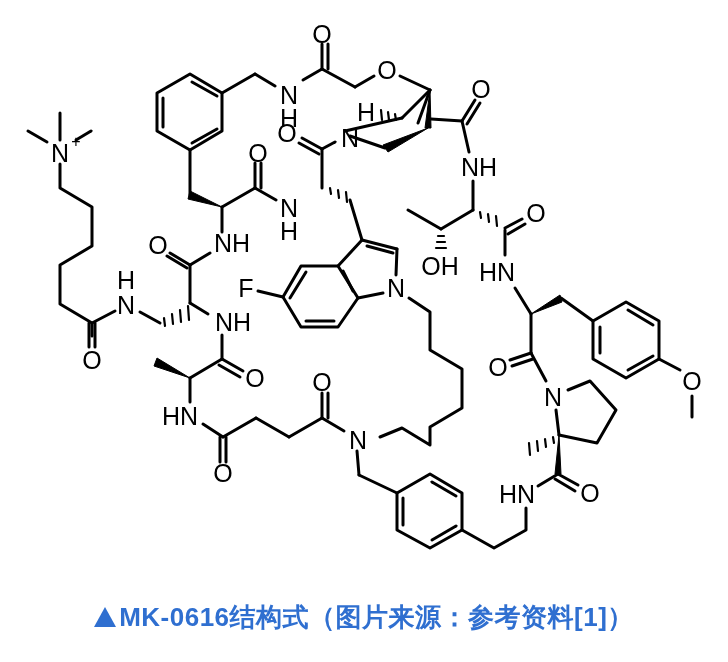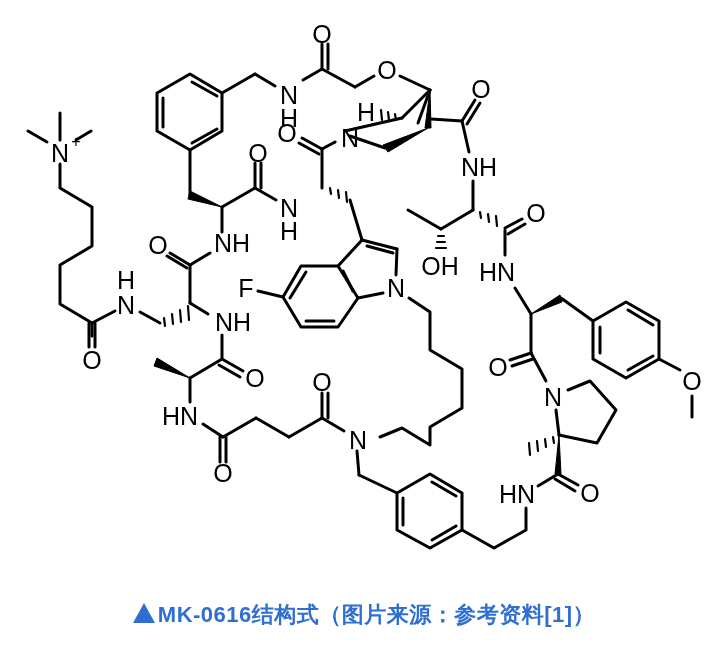--- a/index.html
+++ b/index.html
@@ -5,21 +5,21 @@
   html, body { margin: 0; padding: 0; background: #ffffff; }
   body { width: 728px; height: 662px; position: relative; overflow: hidden;
          font-family: "Liberation Sans", "DejaVu Sans", sans-serif; }
   #structure { position: absolute; left: 0; top: 0; width: 728px; height: 580px; }
   #structure line, #structure polyline, #structure polygon.ring { stroke: #000; stroke-width: 3; fill: none; stroke-linecap: round; stroke-linejoin: round; }
   #structure .wedge { fill: #000; stroke: #000; stroke-width: 1; }
   #structure .hash line { stroke-width: 2.2; }
   #structure text { font-family: "Liberation Sans", "DejaVu Sans", sans-serif; font-size: 25px; fill: #000; text-anchor: middle; dominant-baseline: central; }
   #structure text.sup { font-size: 16px; }
   .caption { position: absolute; left: 0; top: 600px; width: 728px; text-align: center;
-             color: #2f6fd0; font-size: 22px; font-weight: bold; letter-spacing: 0.5px;
+             color: #2f6fd0; font-size: 26px; font-weight: bold; letter-spacing: 0.5px;
              font-family: "Liberation Sans", "DejaVu Sans", sans-serif; }
   .caption .tri { display: inline-block; width: 0; height: 0; border-left: 11px solid transparent;
                   border-right: 11px solid transparent; border-bottom: 20px solid #2f6fd0;
                   margin-right: 3px; vertical-align: -1px; }
 </style>
 </head>
 <body>
 
 <svg id="structure" viewBox="0 0 728 580" xmlns="http://www.w3.org/2000/svg">
 

